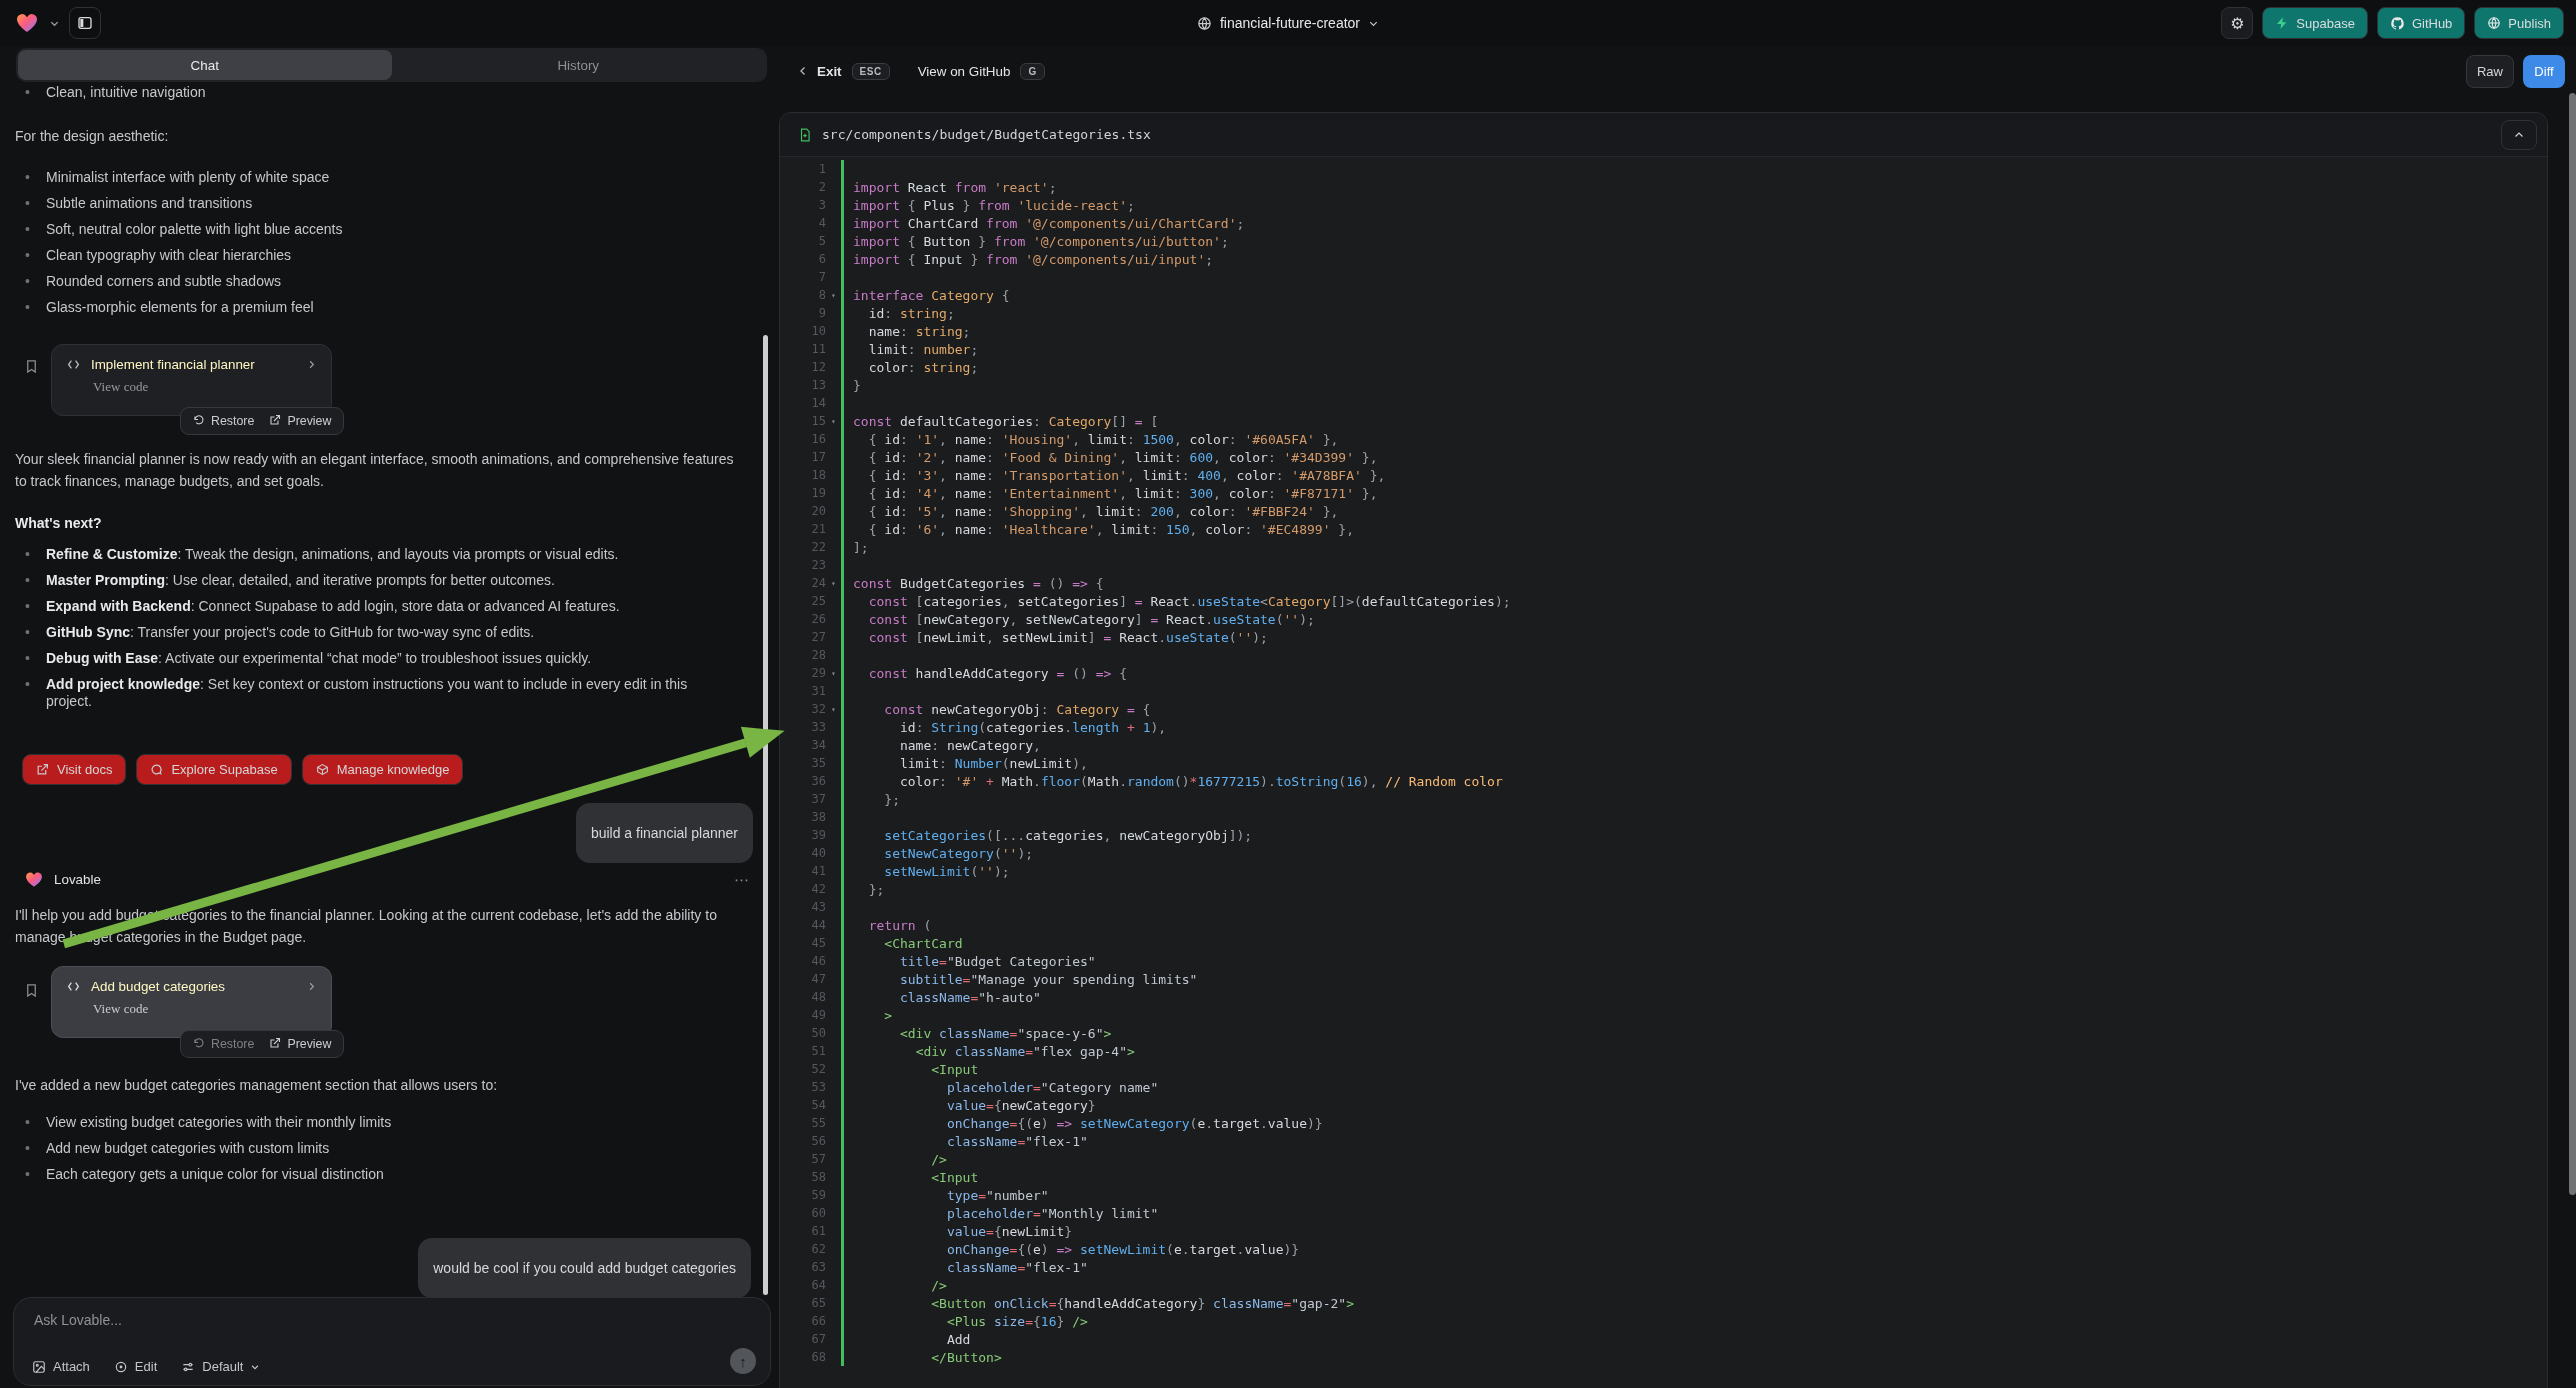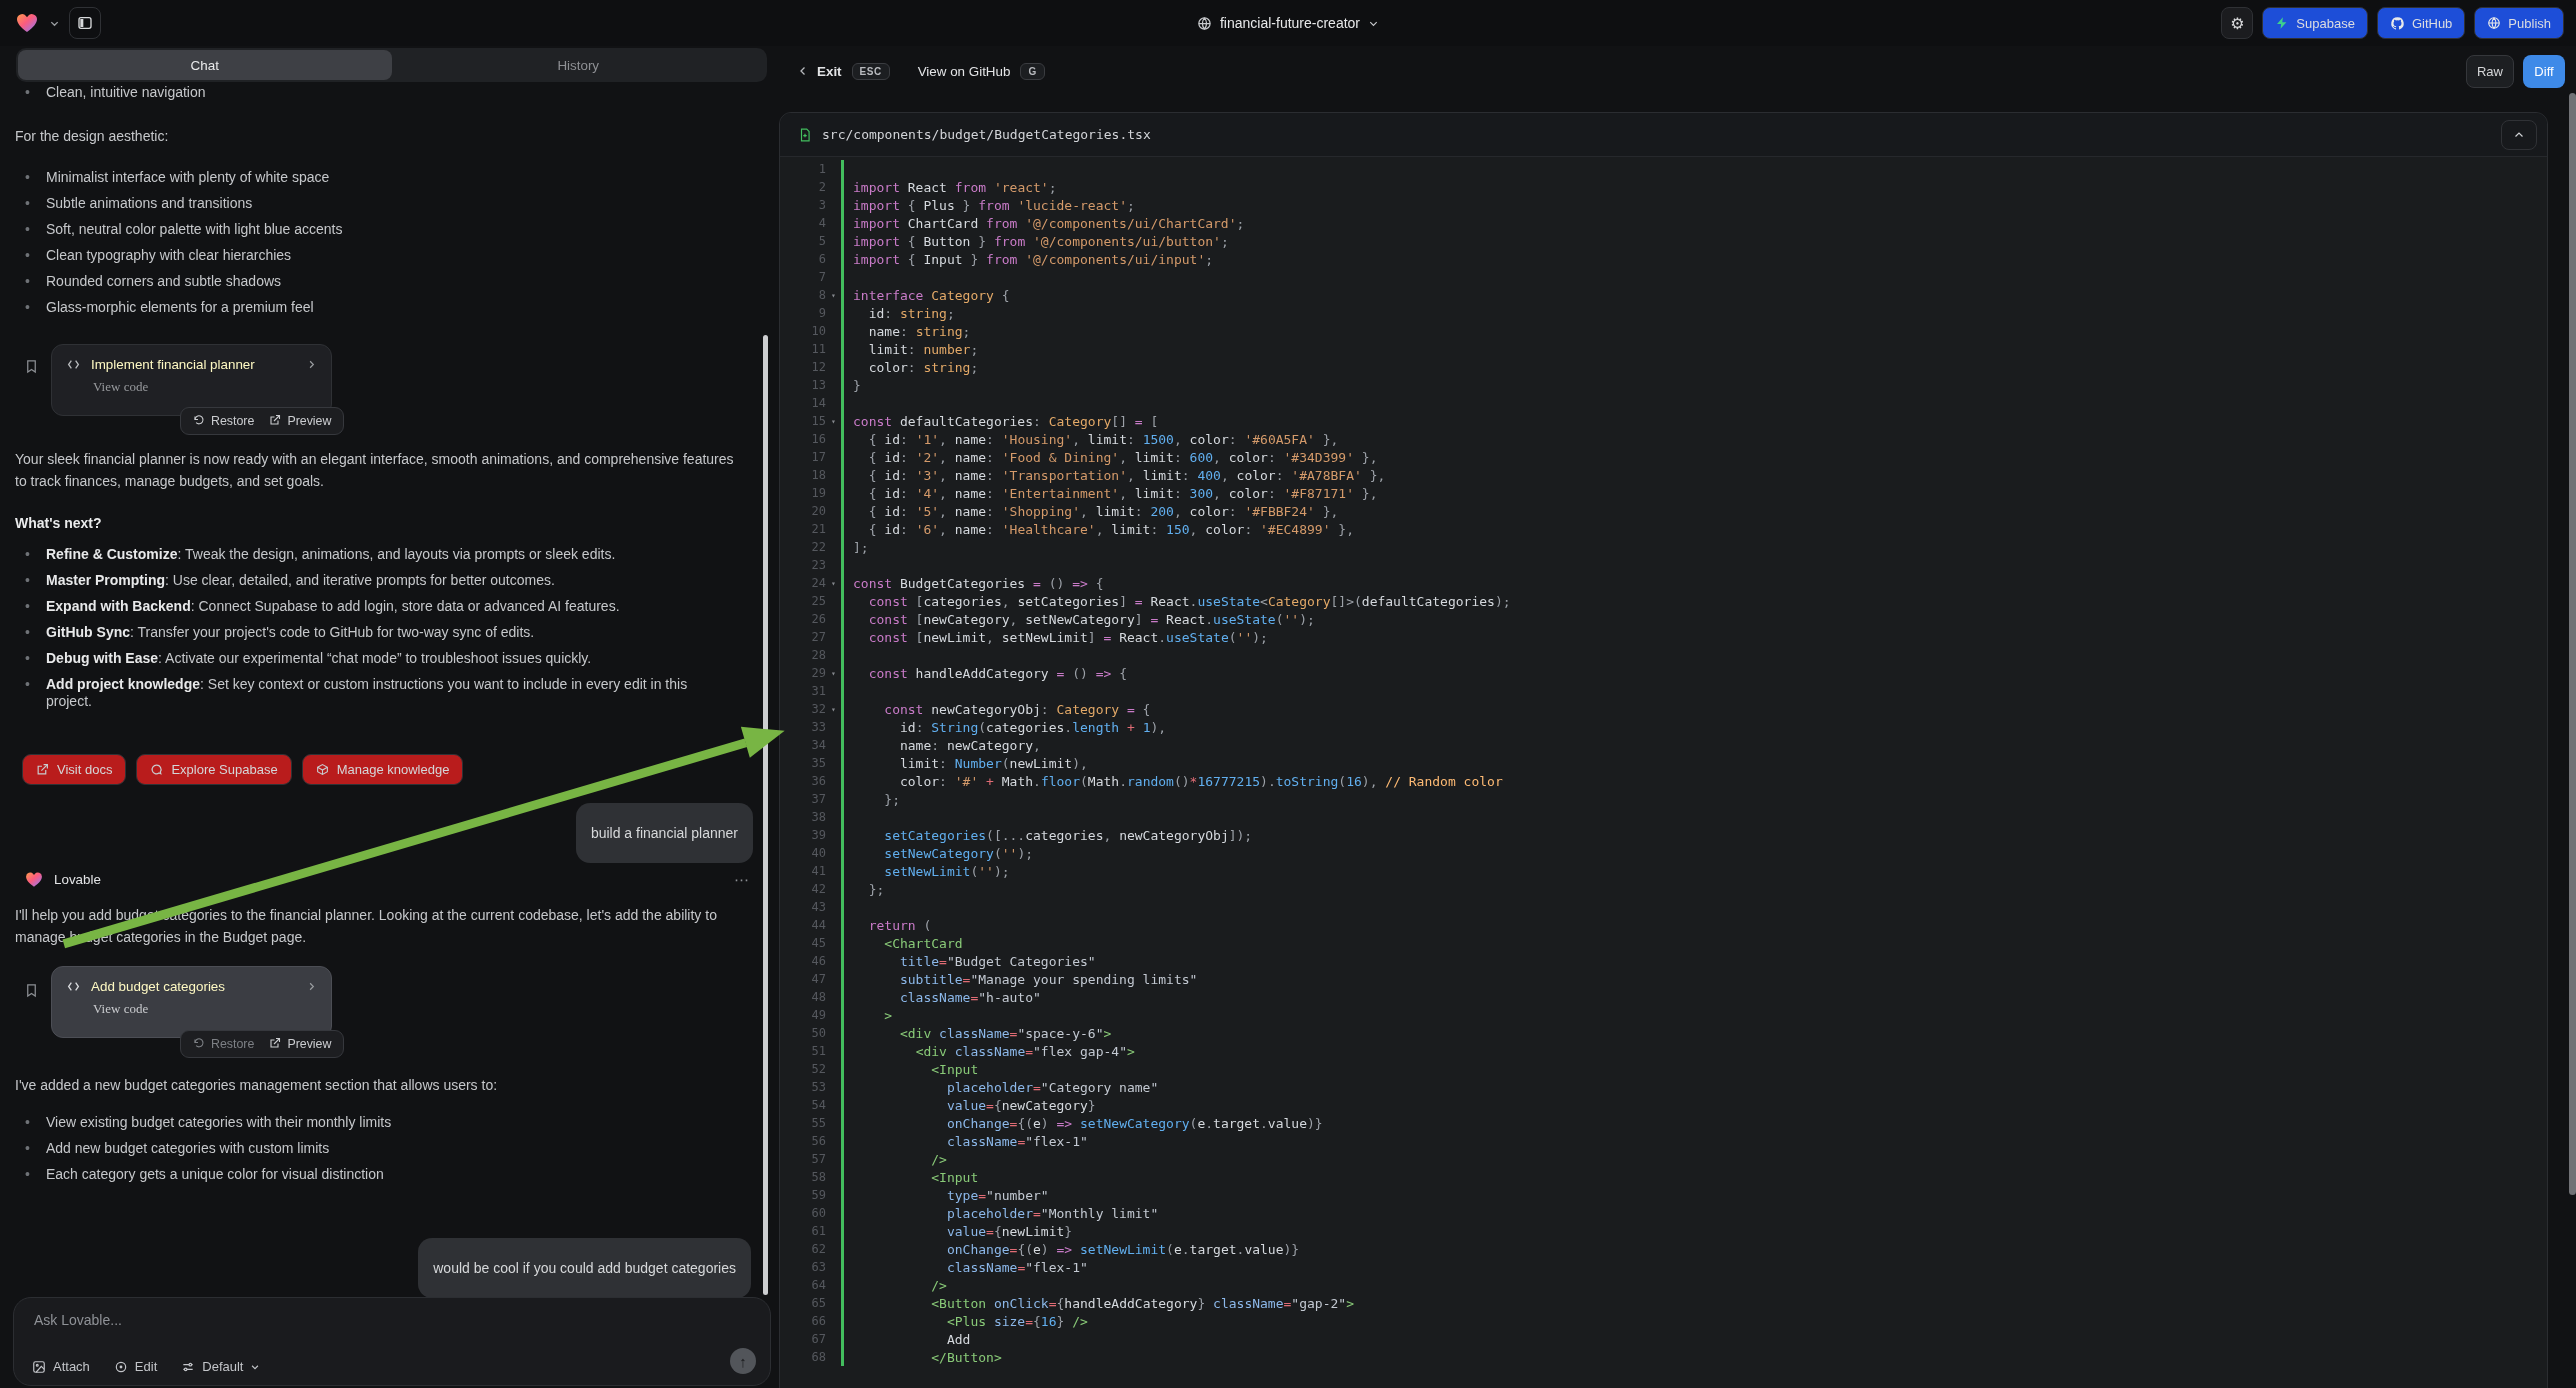--- a/index.html
+++ b/index.html
@@ -4,21 +4,21 @@
 <style>
   html,body{margin:0;padding:0;background:#0b0c0d;}
   .stage{position:relative;width:2576px;height:1388px;background:#111214;overflow:hidden;
          font-family:"Liberation Sans",sans-serif;color:#c9cbce;}
 
   
   .topbar{position:absolute;left:0;top:0;width:100%;height:46px;background:#0e0f11;}
   .tb-left{position:absolute;left:14px;top:0;height:46px;display:flex;align-items:center;gap:9px;}
   .tb-project{position:absolute;left:50%;top:0;transform:translateX(-50%);height:46px;display:flex;align-items:center;gap:8px;font-size:14px;color:#e8e9ea;}
   .tb-right{position:absolute;right:12px;top:0;height:46px;display:flex;align-items:center;gap:9px;}
-  .tb-btn{height:30px;display:inline-flex;align-items:center;gap:7px;padding:0 12px;background:#1d4ed8;border:1px solid #2f3135;border-radius:8px;color:#dcdde0;font-size:13px;}
+  .tb-btn{height:30px;display:inline-flex;align-items:center;gap:7px;padding:0 12px;background:#0f766e;border:1px solid #2f3135;border-radius:8px;color:#dcdde0;font-size:13px;}
   .tb-iconbtn{width:30px;height:30px;display:inline-flex;align-items:center;justify-content:center;background:#1b1c1f;border:1px solid #2f3135;border-radius:8px;color:#d5d6d8;font-size:16px;}
   .panel-btn{width:30px;height:30px;display:inline-flex;align-items:center;justify-content:center;border:1px solid #2f3135;border-radius:8px;background:transparent;}
 
   
   .tabs{position:absolute;left:16px;top:48px;width:751px;height:34px;background:#202225;border-radius:10px;display:flex;padding:2px;box-sizing:border-box;}
   .tab{flex:1;display:flex;align-items:center;justify-content:center;font-size:13.4px;color:#8e9094;border-radius:8px;}
   .tab.active{background:#3e4045;color:#e9eaeb;}
 
   .cb{position:absolute;left:15px;width:719px;font-size:14px;line-height:22px;color:#c6c8cb;}
   .cb.h{font-weight:bold;color:#eaebec;}
@@ -214,21 +214,21 @@
         </svg>
       <span>Preview</span>
     </span>
   </div>
 
   <div class="cb" style="top:448px">Your sleek financial planner is now ready with an elegant interface, smooth animations, and comprehensive features to track finances, manage budgets, and set goals.</div>
   <div class="cb h" style="top:512px">What's next?</div>
 
   <ul class="plain cb" style="top:546px">
 
-  <li><span class="bld">Refine &amp; Customize</span><span>: Tweak the design, animations, and layouts via prompts or sleek edits.</span></li>
+  <li><span class="bld">Refine &amp; Customize</span><span>: Tweak the design, animations, and layouts via prompts or visual edits.</span></li>
       <li><span class="bld">Master Prompting</span><span>: Use clear, detailed, and iterative prompts for better outcomes.</span></li>
       <li><span class="bld">Expand with Backend</span><span>: Connect Supabase to add login, store data or advanced AI features.</span></li>
       <li><span class="bld">GitHub Sync</span><span>: Transfer your project's code to GitHub for two-way sync of edits.</span></li>
       <li><span class="bld">Debug with Ease</span><span>: Activate our experimental “chat mode” to troubleshoot issues quickly.</span></li>
       <li><span class="bld">Add project knowledge</span><span>: Set key context or custom instructions you want to include in every edit in this project.</span></li>
     </ul>
 
   <div class="qa-row">
     <span class="qa-btn">
       <svg class="ic" width="13" height="13" viewBox="0 0 24 24" fill="none" stroke="#c9cbce" stroke-width="2.2">

